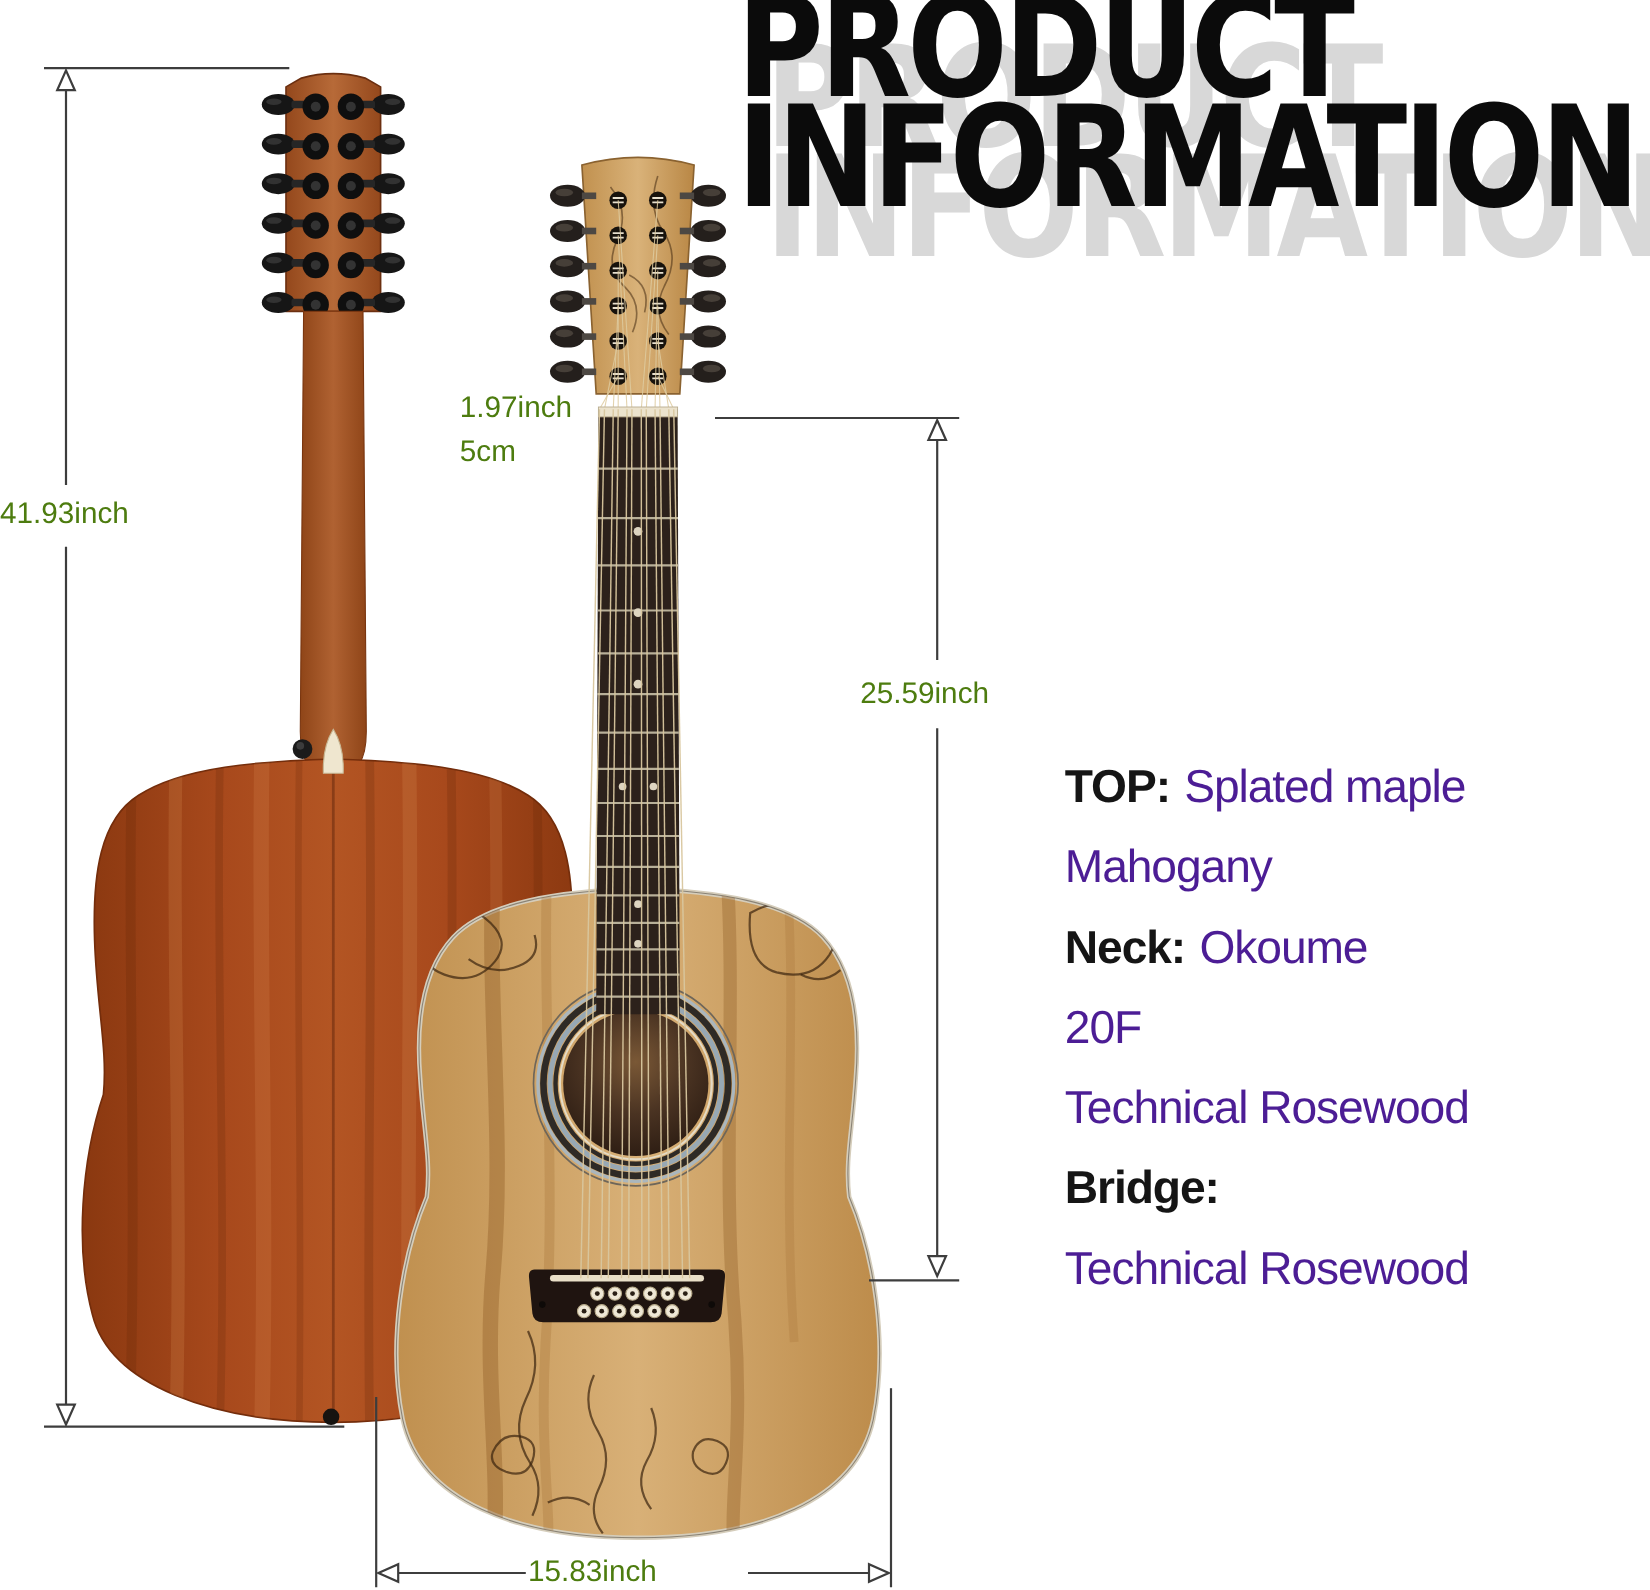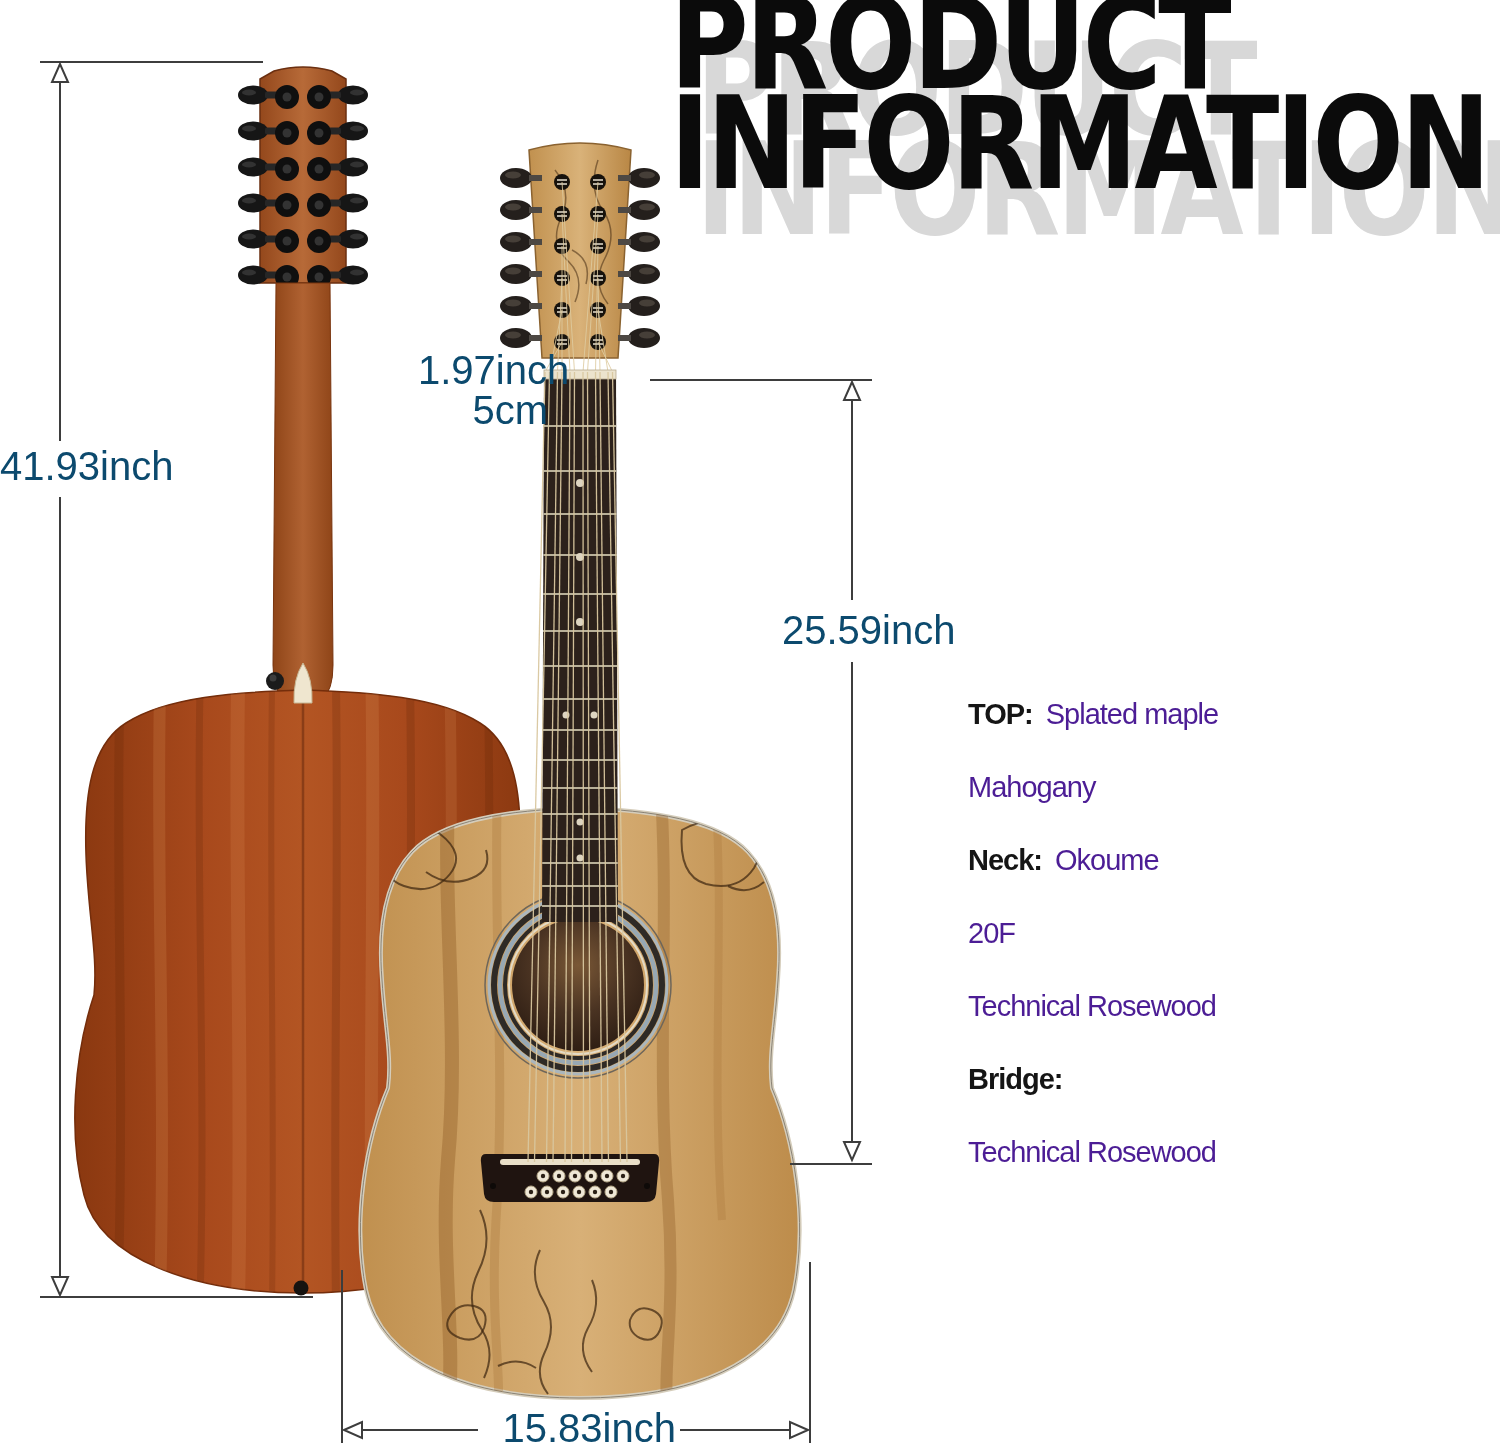--- a/index.html
+++ b/index.html
@@ -12,27 +12,27 @@
   .title-line{position:relative;height:100px;}
   .title-text{
     font-family:"DejaVu Sans",sans-serif;font-weight:bold;font-size:128px;
     line-height:100px;letter-spacing:-4px;display:inline-block;
     transform:scaleX(0.84);transform-origin:0 50%;white-space:nowrap;
   }
   .title-front{position:relative;color:#0b0b0b;z-index:2;}
   .title-shadow{position:absolute;left:26px;top:46px;color:#d8d8d8;z-index:1;}
   
   .specs{position:absolute;left:968px;top:678px;z-index:6;}
-  .spec-line{height:73px;display:flex;align-items:center;font-size:29px;letter-spacing:-1px;white-space:nowrap;}
+  .spec-line{height:73px;display:flex;align-items:center;font-size:42px;letter-spacing:-1px;white-space:nowrap;}
   .spec-label{font-weight:bold;color:#151515;}
   .spec-label:not(:empty){margin-right:13px;}
   .spec-value{font-weight:normal;color:#4c1d95;}
   
   .dim-label{
-    position:absolute;font-size:40px;color:#0c4a6e;text-align:right;
+    position:absolute;font-size:27px;color:#4d7c0f;text-align:left;
     line-height:40px;z-index:7;letter-spacing:0;
   }
   #label-total{left:0;top:446px;width:132px;}
   #label-nut{left:418px;top:350px;width:130px;}
   #label-scale{left:782px;top:610px;width:138px;}
   #label-bodywidth{left:480px;top:1408px;width:196px;}
   svg{position:absolute;}
   #left-guitar{left:60px;top:55px;z-index:2;}
   #center-guitar{left:330px;top:130px;z-index:3;}
   #dims{left:0;top:0;z-index:4;}

